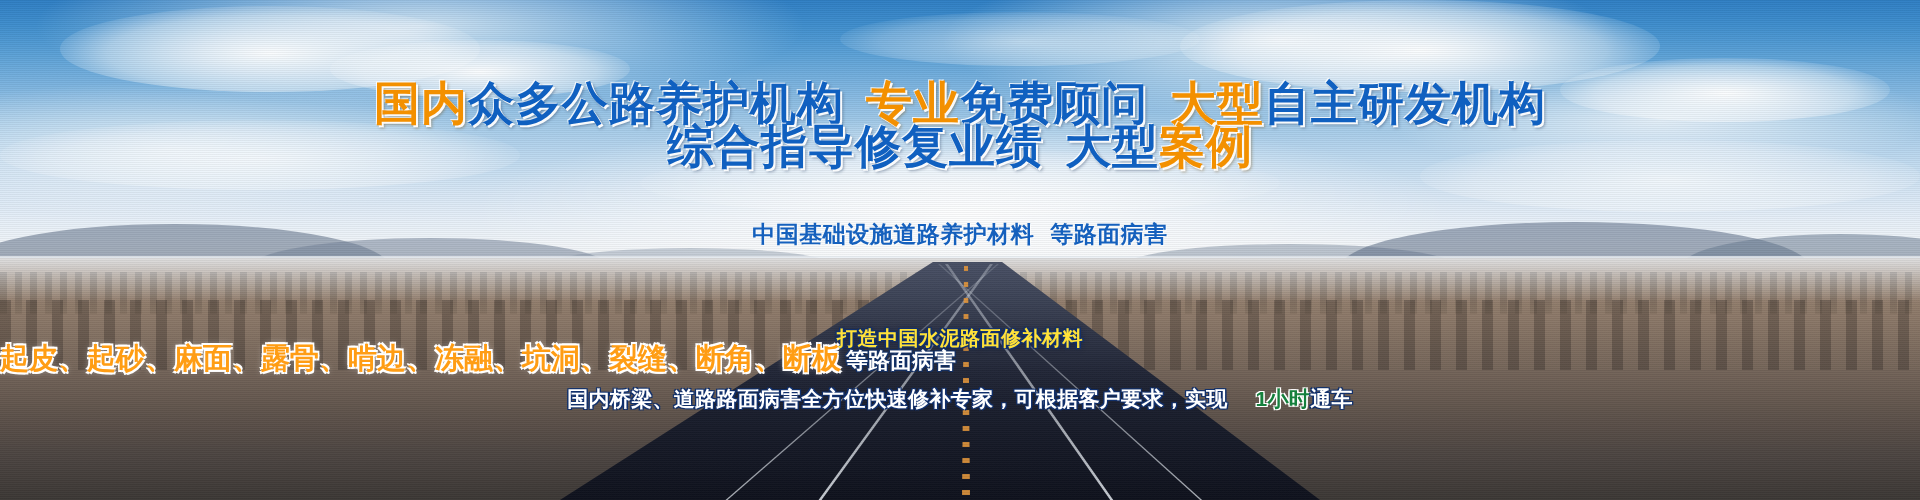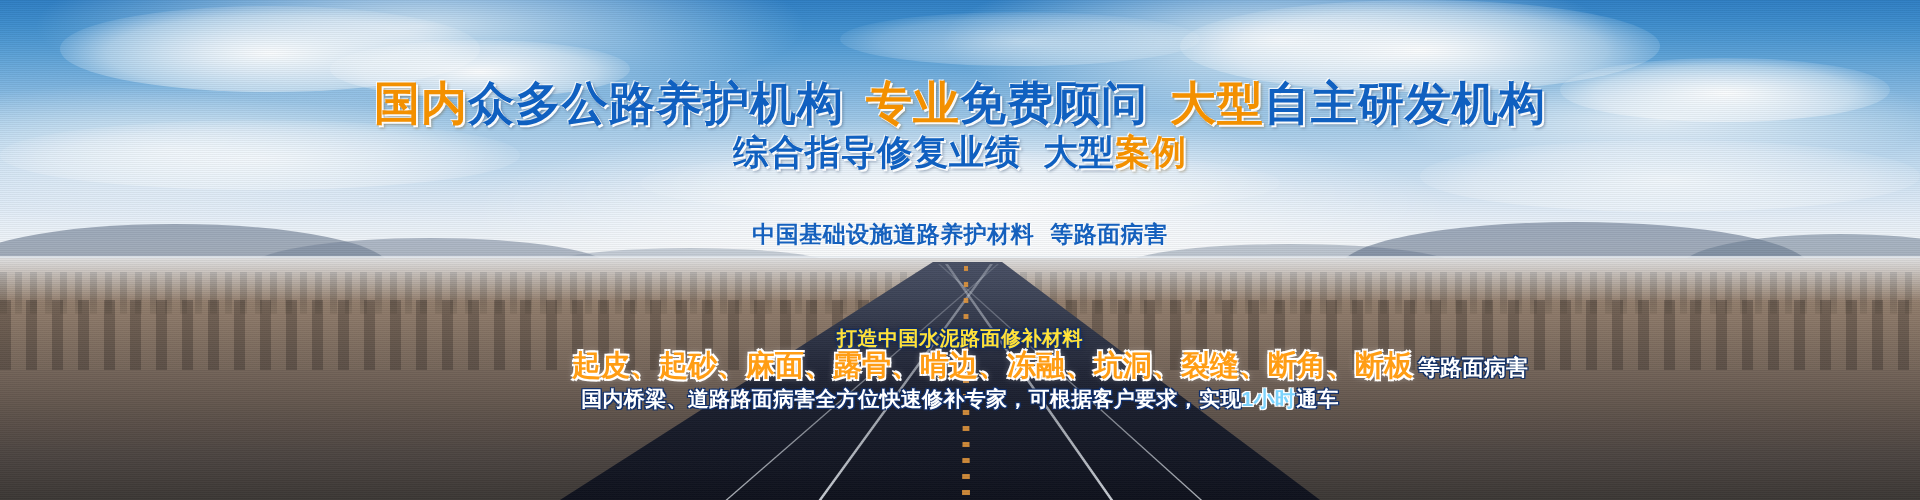--- a/index.html
+++ b/index.html
@@ -121,21 +121,21 @@
 
   
   .content { position:absolute; inset:0;margin-top:28px; }
 
   .headline {
     position:absolute; left:0; width:1920px; text-align:center;
     font-weight:bold; letter-spacing:1px; white-space:nowrap;
     font-family:"Liberation Sans","DejaVu Sans",sans-serif;
   }
   .hl1 { top:45px; font-size:46px; }
-  .hl2 { top:101px; font-size:35px; }
+  .hl2 { top:88px; font-size:46px; }
   .hl .blue   { color:#1060c0; text-shadow:2px 2px 0 rgba(255,255,255,.95), 3px 3px 3px rgba(60,80,110,.45), -1px -1px 0 rgba(255,255,255,.8); }
   .hl .orange { color:#f39000; text-shadow:2px 2px 0 rgba(255,255,255,.95), 3px 3px 3px rgba(120,90,40,.45), -1px -1px 0 rgba(255,255,255,.85); }
   .gap { display:inline-block; width:22px; }
 
   .sub {
     position:absolute; left:0; width:1920px; text-align:center;
     color:#1560bd; font-weight:bold; font-size:23px; letter-spacing:.5px;
     white-space:nowrap; text-shadow:1px 1px 0 rgba(255,255,255,.75);
   }
   .sub1 { top:191px; }
@@ -145,22 +145,22 @@
   .yellow-line {
     position:absolute; left:0; width:1920px; text-align:center;
     top:297px; font-size:20px; font-weight:bold; color:#ffe23a;
     letter-spacing:.5px; white-space:nowrap;
     text-shadow:-1.4px -1.4px 0 #10306e, 1.4px -1.4px 0 #10306e,
                 -1.4px 1.4px 0 #10306e, 1.4px 1.4px 0 #10306e,
                 0 0 6px rgba(10,25,70,.9);
   }
 
   .damage-line {
-    position:absolute; left:0; width:1528px; text-align:right;
-    top:318px; font-size:29px; font-weight:bold; letter-spacing:0px; white-space:nowrap;
+    position:absolute; left:0; width:1528px; text-align:left;
+    top:311px; font-size:29px; font-weight:bold; letter-spacing:0px; white-space:nowrap;
   }
   .damage-line .dmg {
     color:#ff9d14;
     text-shadow:-1.6px -1.6px 0 #ffffff, 1.6px -1.6px 0 #ffffff,
                 -1.6px 1.6px 0 #ffffff, 1.6px 1.6px 0 #ffffff,
                 0 0 7px rgba(255,255,255,.55);
   }
   .damage-line .tail {
     color:#ffffff; font-size:22px; margin-left:5px;
     text-shadow:-1.2px -1.2px 0 #123066, 1.2px -1.2px 0 #123066,
@@ -170,23 +170,24 @@
   .bottom-line {
     position:absolute; left:0; width:1920px; text-align:center;
     top:357px; font-size:21px; font-weight:bold; letter-spacing:.3px; white-space:nowrap;
   }
   .bottom-line .wt {
     color:#ffffff;
     text-shadow:-1.3px -1.3px 0 #11306c, 1.3px -1.3px 0 #11306c,
                 -1.3px 1.3px 0 #11306c, 1.3px 1.3px 0 #11306c;
   }
   .bottom-line .red {
-    color:#7dd3fc;
+    color:#15803d;
     text-shadow:-1.3px -1.3px 0 #ffffff, 1.3px -1.3px 0 #ffffff,
                 -1.3px 1.3px 0 #ffffff, 1.3px 1.3px 0 #ffffff;
+    padding-left:28px;
   }
 </style>
 </head>
 <body>
 
 <div id="banner">
 
   <div class="sky"></div>
   <div class="cloud c1"></div>
   <div class="cloud c2"></div>

